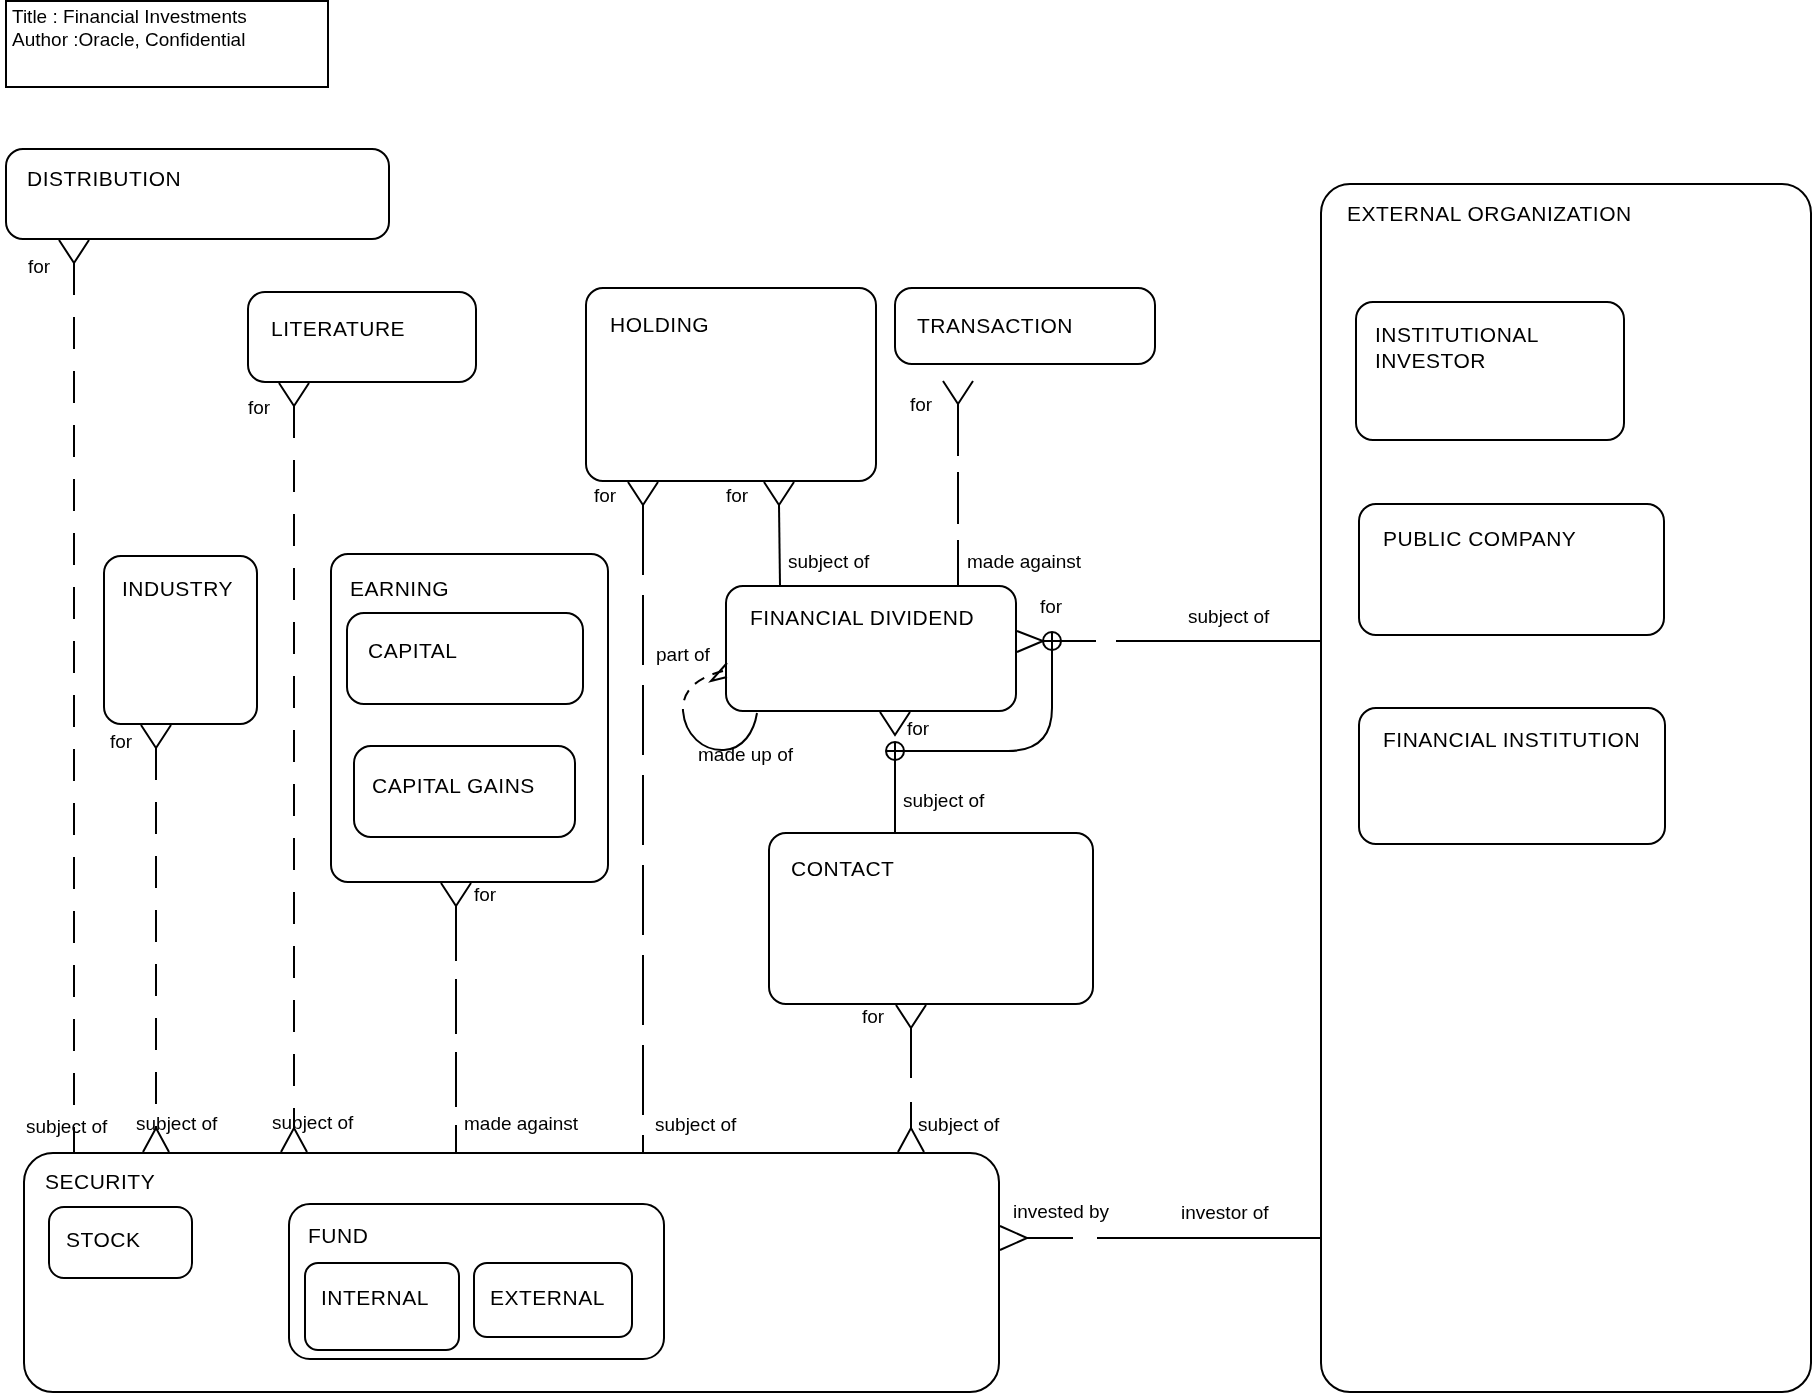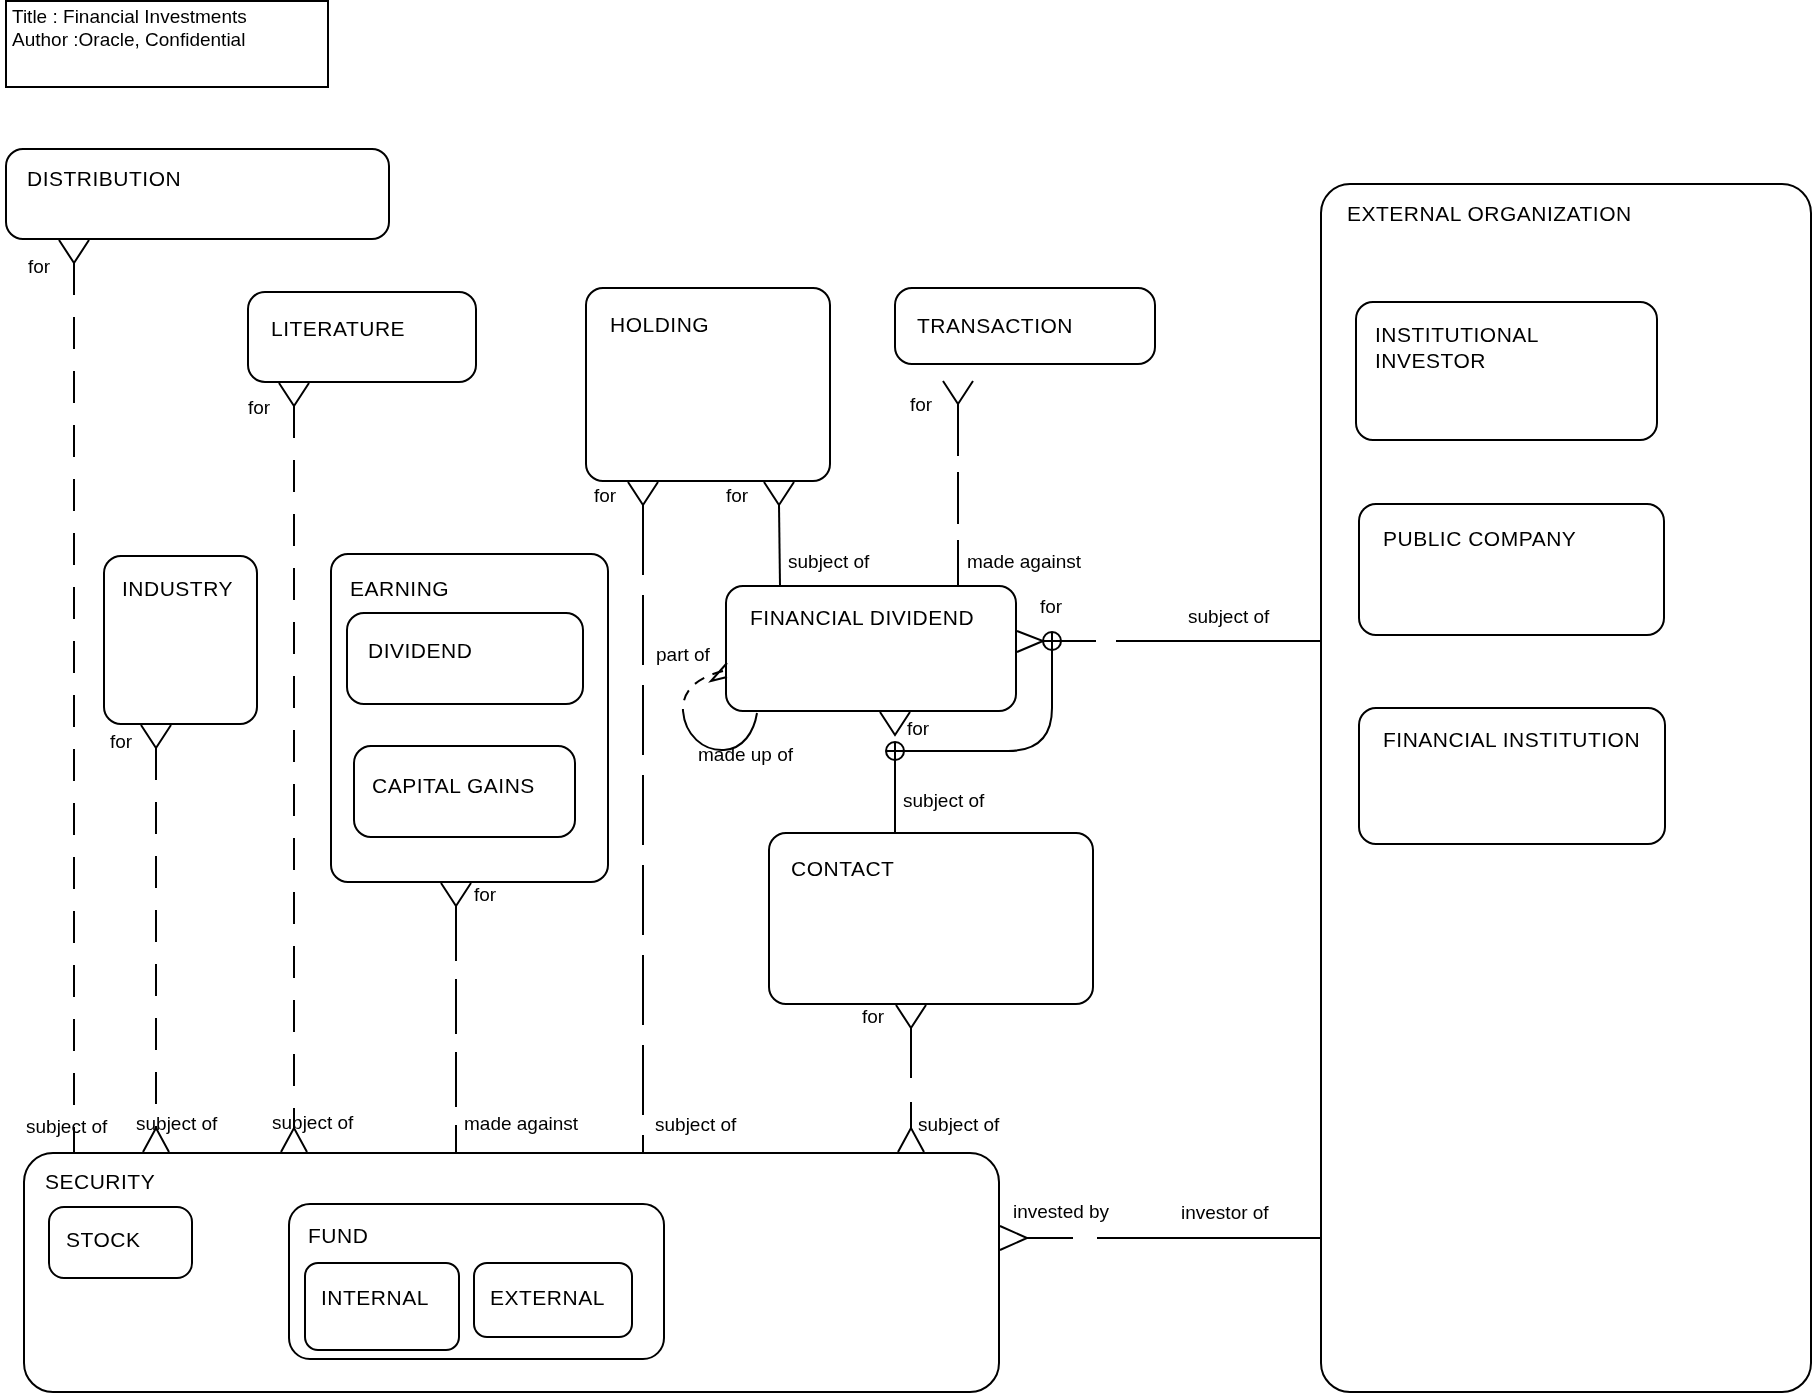--- a/index.html
+++ b/index.html
@@ -26,54 +26,54 @@
   </div>
 
   <div class="box" style="left:5px;top:148px;width:385px;height:92px;">
     <div class="elabel" style="left:20px;top:17px;">DISTRIBUTION</div>
   </div>
 
   <div class="box" style="left:247px;top:291px;width:230px;height:92px;">
     <div class="elabel" style="left:22px;top:24px;">LITERATURE</div>
   </div>
 
-  <div class="box" style="left:585px;top:287px;width:246px;height:195px;">
+  <div class="box" style="left:585px;top:287px;width:292px;height:195px;">
     <div class="elabel" style="left:23px;top:24px;">HOLDING</div>
   </div>
 
   <div class="box" style="left:894px;top:287px;width:262px;height:78px;">
     <div class="elabel" style="left:21px;top:25px;">TRANSACTION</div>
   </div>
 
   <div class="box container" style="left:1320px;top:183px;width:492px;height:1210px;">
     <div class="elabel" style="left:25px;top:17px;">EXTERNAL ORGANIZATION</div>
   </div>
 
-  <div class="box" style="left:1355px;top:301px;width:303px;height:140px;">
+  <div class="box" style="left:1355px;top:301px;width:270px;height:140px;">
     <div class="elabel" style="left:18px;top:19px;width:190px;line-height:1.25;">INSTITUTIONAL INVESTOR</div>
   </div>
 
   <div class="box" style="left:1358px;top:503px;width:307px;height:133px;">
     <div class="elabel" style="left:23px;top:22px;">PUBLIC COMPANY</div>
   </div>
 
   <div class="box" style="left:1358px;top:707px;width:308px;height:138px;">
     <div class="elabel" style="left:23px;top:19px;">FINANCIAL INSTITUTION</div>
   </div>
 
   <div class="box" style="left:103px;top:555px;width:155px;height:170px;">
     <div class="elabel" style="left:17px;top:20px;">INDUSTRY</div>
   </div>
 
   <div class="box" style="left:330px;top:553px;width:279px;height:330px;">
     <div class="elabel" style="left:18px;top:22px;">EARNING</div>
   </div>
 
   <div class="box" style="left:346px;top:612px;width:238px;height:93px;">
-    <div class="elabel" style="left:20px;top:25px;">DIVIDEND</div>
+    <div class="elabel" style="left:20px;top:25px;">CAPITAL</div>
   </div>
 
   <div class="box" style="left:353px;top:745px;width:223px;height:93px;">
     <div class="elabel" style="left:17px;top:27px;">CAPITAL GAINS</div>
   </div>
 
   <div class="box" style="left:725px;top:585px;width:292px;height:127px;">
     <div class="elabel" style="left:23px;top:19px;">FINANCIAL DIVIDEND</div>
   </div>
 

